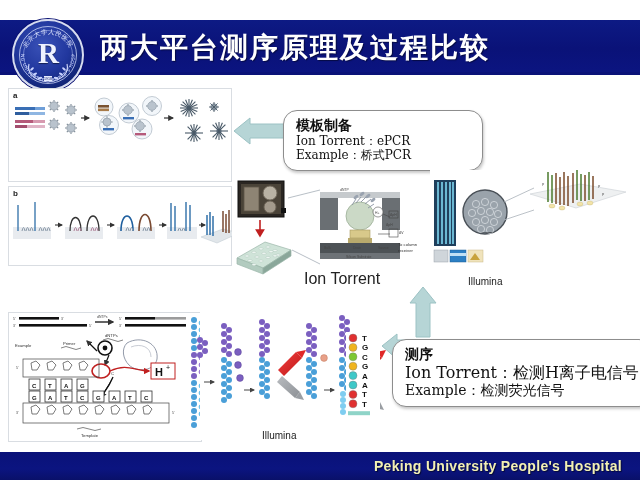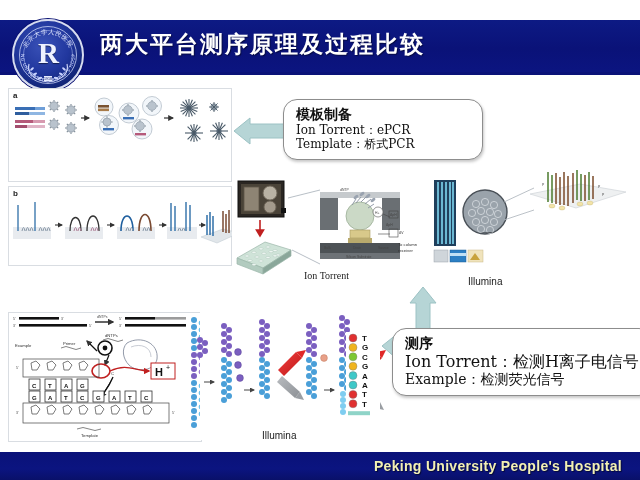--- a/index.html
+++ b/index.html
@@ -6,21 +6,21 @@
   body{width:640px;height:480px;overflow:hidden;
        font-family:"Liberation Sans","DejaVu Sans",sans-serif;}
   .slide{position:relative;width:640px;height:480px;background:#ffffff;overflow:hidden;}
 
   
   .hdr-bar{position:absolute;left:0;top:20px;width:640px;height:52px;
            background:linear-gradient(180deg,#0d1a84 0%,#0a1278 55%,#0b1480 100%);}
   .hdr-bar:after{content:"";position:absolute;left:0;bottom:-3px;width:640px;height:3px;
            background:#0a1278;}
   .hdr-title{position:absolute;left:100px;top:29px;width:500px;
-             color:#ffffff;font-size:23px;font-weight:bold;letter-spacing:2px;
+             color:#ffffff;font-size:28px;font-weight:bold;letter-spacing:2px;
              font-family:"DejaVu Sans","Liberation Sans",sans-serif;
              text-shadow:1px 1px 1px rgba(0,0,0,.45);white-space:nowrap;}
 
   
   .logo{position:absolute;left:12px;top:19px;width:68px;height:68px;border-radius:50%;
         background:radial-gradient(circle at 42% 36%,#3a52b8 0%,#21379e 45%,#102372 78%,#0b1a5c 100%);
         border:2px solid #d7dcf0;box-shadow:0 0 0 1px #0a1272;overflow:hidden;}
   .logo .ring{position:absolute;left:5px;top:5px;right:5px;bottom:5px;border-radius:50%;
         border:1px solid rgba(220,228,255,.72);}
   .logo .ring2{position:absolute;left:9px;top:9px;right:9px;bottom:9px;border-radius:50%;
@@ -41,21 +41,21 @@
            text-shadow:1px 1px 1px rgba(0,0,0,.55);}
 
   
   .panel{position:absolute;background:#fff;}
   .bordered{border:1px solid #d9dde2;}
   .cap{position:absolute;font-size:9px;color:#333;font-family:"Liberation Sans",sans-serif;}
   .plabel{position:absolute;font-size:8px;font-weight:bold;color:#222;}
 
   
   .callout{position:absolute;background:#ffffff;border:1px solid #8d8d8d;border-radius:14px;
-           box-shadow:1px 2px 3px rgba(0,0,0,.22);padding:6px 12px 7px 12px;}
+           box-shadow:1px 2px 3px rgba(0,0,0,.22);padding:6px 12px 7px 12px;margin-top:11px;}
   .callout .l1{font-size:14px;font-weight:bold;color:#111;line-height:1.22;
                font-family:"DejaVu Sans","Liberation Sans",sans-serif;white-space:nowrap;}
   .callout .l2,.callout .l3{font-size:12px;color:#111;line-height:1.2;white-space:nowrap;
                font-family:"DejaVu Serif","Liberation Serif",serif;}
 
   
   .arrowL,.arrowU{position:absolute;}
   .arrowL svg,.arrowU svg{display:block;}
   svg{overflow:visible;}
   .tiny{font-size:3.4px;fill:#444;font-family:"Liberation Sans",sans-serif;}
@@ -353,21 +353,21 @@
 
   <div class="arrowL" style="left:232px;top:118px;width:52px;height:32px;">
     <svg viewBox="0 0 52 32" width="52" height="32">
       <path d="M52,6 L18,6 L18,0 L2,13 L18,26 L18,20 L52,20 Z" fill="#b6d5d6" stroke="#9cc2c4" stroke-width="1"></path>
     </svg>
   </div>
 
   <div class="callout" style="left:283px;top:99px;width:174px;">
     <div class="l1">模板制备</div>
     <div class="l2">Ion Torrent：ePCR</div>
-    <div class="l3">Template：桥式PCR</div>
+    <div class="l3">Example：桥式PCR</div>
   </div>
 
   <div class="panel" style="left:232px;top:178px;width:190px;height:106px;">
     <svg viewBox="0 0 190 106" width="190" height="106">
 
       <rect x="6" y="3" width="46" height="36" fill="#2a2622" stroke="#111" stroke-width="1"></rect>
       <rect x="9" y="6" width="40" height="30" fill="#4a4338"></rect>
       <rect x="12" y="9" width="15" height="24" fill="#8e8474" stroke="#5d5448" stroke-width=".8"></rect>
       <circle cx="38" cy="15" r="7" fill="#b9b2a4" stroke="#6d6457" stroke-width=".9"></circle>
       <circle cx="38" cy="29" r="6" fill="#a39a8c" stroke="#6d6457" stroke-width=".9"></circle>
@@ -439,21 +439,21 @@
         <text class="tiny" x="33" y="65" fill="#fff">Drain</text>
         <text class="tiny" x="58" y="65" fill="#fff">Source</text>
         <text class="tiny" x="26" y="73.5" fill="#fff">Silicon Substrate</text>
         <path d="M58,50 L70,50" stroke="#444" stroke-width=".6"></path>
         <rect x="69" y="45" width="9" height="8" fill="none" stroke="#444" stroke-width=".6"></rect>
         <text class="tiny" x="79" y="50">ΔV</text>
         <text class="tiny2" x="78" y="62">To column</text>
         <text class="tiny2" x="78" y="68">receiver</text>
       </g>
     </svg>
-    <div class="cap" style="left:72px;top:92px;font-size:10px;color:#222;font-family:Liberation Serif, serif;">Ion Torrent</div>
+    <div class="cap" style="left:72px;top:92px;font-size:16px;color:#222;">Ion Torrent</div>
   </div>
 
   <div class="panel" style="left:430px;top:170px;width:205px;height:110px;">
     <svg viewBox="0 0 205 110" width="205" height="110">
 
       <rect x="4" y="10" width="22" height="66" fill="#1f3f5c"></rect>
       <g stroke="#7fd6f0" stroke-width="1.6">
         <line x1="8" y1="12" x2="8" y2="74"></line>
           <line x1="12" y1="12" x2="12" y2="74"></line>
         <line x1="16" y1="12" x2="16" y2="74"></line>

